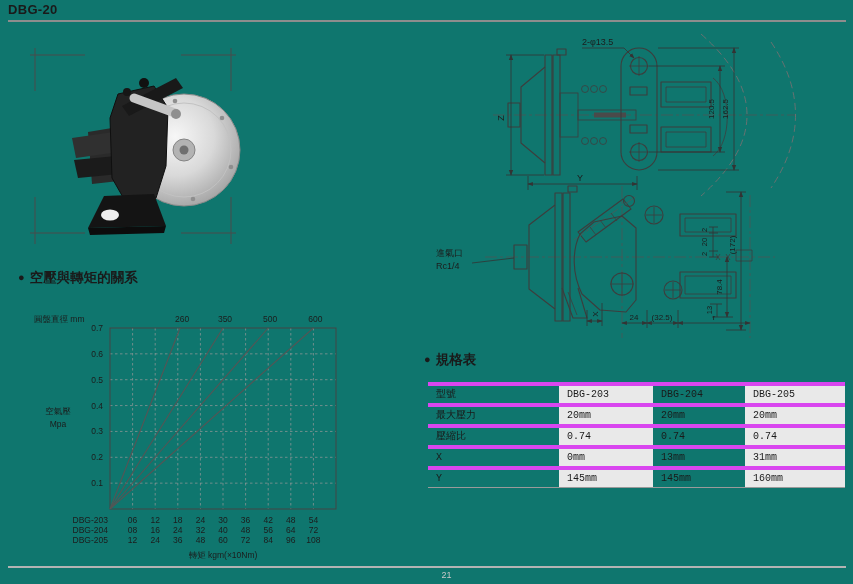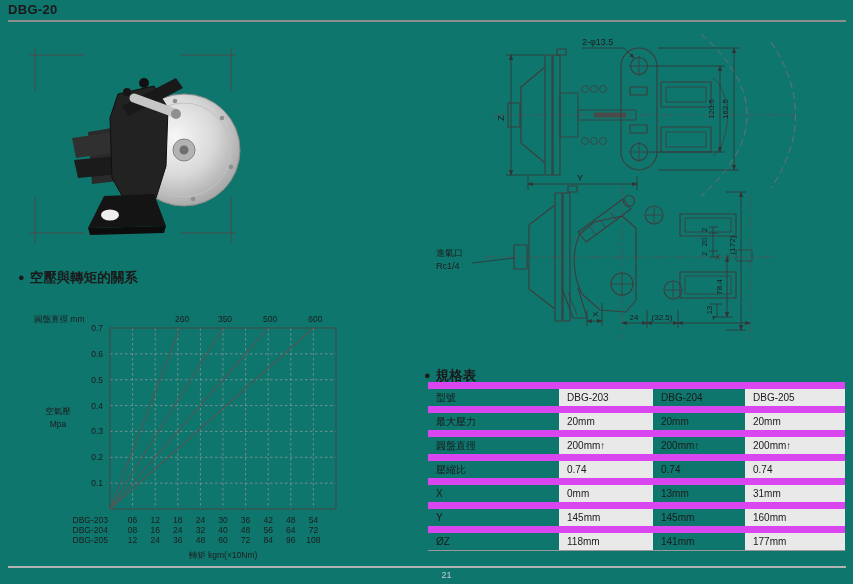--- a/index.html
+++ b/index.html
@@ -4,28 +4,28 @@
 <style>
   html,body{margin:0;padding:0;background:#fff;}
   .page{position:relative;width:853px;height:584px;background:#0f766e;overflow:hidden;
         font-family:"Liberation Sans",sans-serif;color:#1a1a1a;}
   .title{position:absolute;left:8px;top:2px;font-size:13px;font-weight:bold;letter-spacing:.3px;}
   .rule{position:absolute;left:8px;width:838px;height:2px;background:#8d8d8d;}
   #top-rule{top:20px;}
   #bottom-rule{top:566px;background:#b3b3b3;}
   .heading{position:absolute;font-size:13.5px;font-weight:bold;white-space:nowrap;}
   #chart-heading{left:18px;top:269px;}
-  #table-heading{left:424px;top:367px;}
+  #table-heading{left:424px;top:351px;}
   .heading .bullet{font-size:11px;margin-right:5px;vertical-align:1px;}
   #photo-svg{position:absolute;left:28px;top:46px;}
   #topview-svg{position:absolute;left:458px;top:30px;}
   #sideview-svg{position:absolute;left:430px;top:170px;}
   #chart-svg{position:absolute;left:20px;top:296px;}
   #spec-table{position:absolute;left:428px;top:382px;width:417px;border-collapse:collapse;font-size:10px;table-layout:fixed;}
-  #spec-table td{padding:1px 8px;line-height:15px;border-top:7px solid #d946ef;white-space:nowrap;overflow:hidden;}
+  #spec-table td{padding:1px 8px;line-height:15px;border-top:4px solid #d946ef;white-space:nowrap;overflow:hidden;font-family:Liberation Mono, monospace;}
   #spec-table tr:last-child td{border-bottom:1px solid #9a9a9a;}
   #spec-table td.shade{background:#e9e9e9;}
   #page-number{position:absolute;left:0;right:0;top:570px;text-align:center;font-size:9px;color:#c9c9c9;padding-left:40px;}
   svg{font-family:"Liberation Sans",sans-serif;}
   svg text{font-size:9px;fill:#1c1c1c;}
   svg text.sm{font-size:8px;}
   svg text.xs{font-size:7.5px;}
   svg .ol{fill:none;stroke:#3d3d3d;stroke-width:1.1;stroke-linejoin:round;}
   svg .th{fill:none;stroke:#3d3d3d;stroke-width:.8;}
   svg .cl{fill:none;stroke:#555;stroke-width:.7;stroke-dasharray:12 3 3 3;}
@@ -330,47 +330,35 @@
           <td class="val">DBG-204</td>
           <td class="val shade">DBG-205</td>
         </tr>
         <tr>
           <td class="lbl">最大壓力</td>
           <td class="val shade">20mm</td>
           <td class="val">20mm</td>
           <td class="val shade">20mm</td>
         </tr>
         <tr>
-          <td class="lbl">圓盤直徑</td>
-          <td class="val shade">200mm↑</td>
-          <td class="val">200mm↑</td>
-          <td class="val shade">200mm↑</td>
-        </tr>
-        <tr>
           <td class="lbl">壓縮比</td>
           <td class="val shade">0.74</td>
           <td class="val">0.74</td>
           <td class="val shade">0.74</td>
         </tr>
         <tr>
           <td class="lbl">X</td>
           <td class="val shade">0mm</td>
           <td class="val">13mm</td>
           <td class="val shade">31mm</td>
         </tr>
         <tr>
           <td class="lbl">Y</td>
           <td class="val shade">145mm</td>
           <td class="val">145mm</td>
           <td class="val shade">160mm</td>
         </tr>
-        <tr>
-          <td class="lbl">ØZ</td>
-          <td class="val shade">118mm</td>
-          <td class="val">141mm</td>
-          <td class="val shade">177mm</td>
-        </tr>
       </tbody>
   </table>
 
   <div class="rule" id="bottom-rule"></div>
   <div id="page-number">21</div>
 </div>
 
 </body></html>

